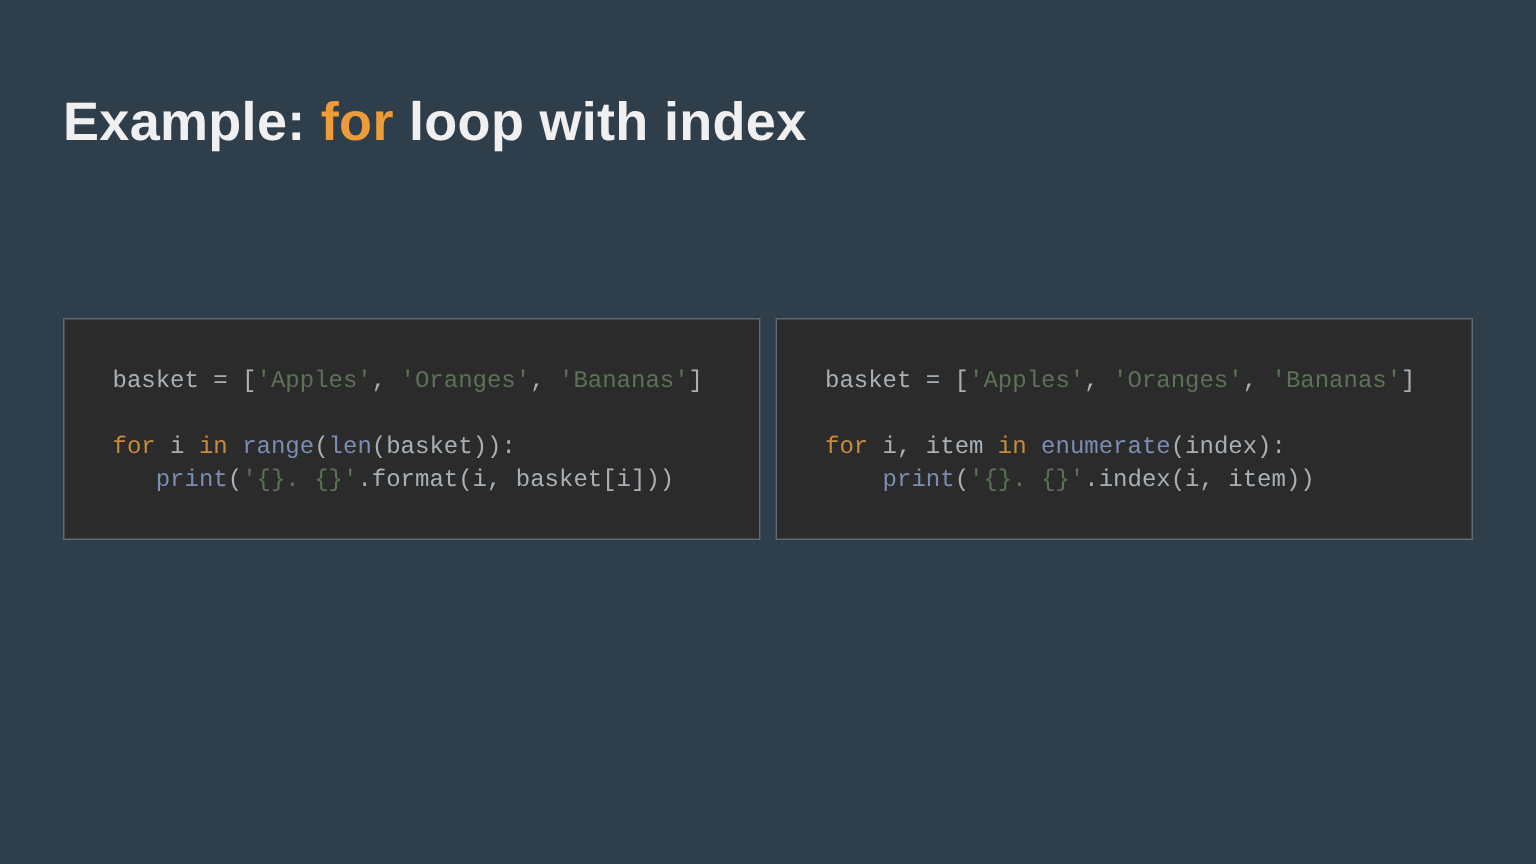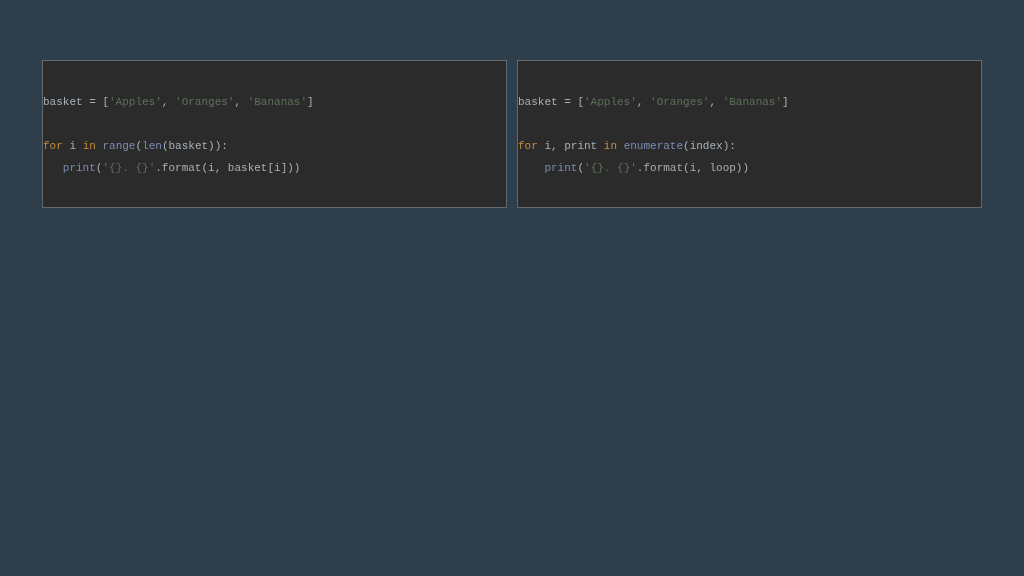--- a/index.html
+++ b/index.html
@@ -28,41 +28,44 @@
       color: #ec9d3a;
     }
     .panels {
       display: flex;
       gap: 10px;
     }
     .code-panel {
       flex: 1;
       background: #2b2b2b;
       border: 1.5px solid #5f6a72;
-      padding: 30px 14px 28px 0;
+      padding: 30px 14px 28px 32px;
       font-family: "Courier New", Courier, monospace;
-      font-size: 11px;
+      font-size: 16px;
       line-height: 22px;
       white-space: pre;
       color: #a8b0b6;
     }
     
     .t-plain   { color: #a8b0b6; }
     .t-string  { color: #5d7158; }
     .t-keyword { color: #c68b3d; }
     .t-builtin { color: #7b8db1; }
   </style>
 </head>
 <body>
 
 <div class="slide">
+  <h1 class="title">
+    <span>Example: </span><span class="kw">for</span><span> loop with index</span>
+  </h1>
 
   <div class="panels">
     <div class="code-panel" id="panel-left"><span class="t-plain">basket = [</span><span class="t-string">'Apples'</span><span class="t-plain">, </span><span class="t-string">'Oranges'</span><span class="t-plain">, </span><span class="t-string">'Bananas'</span><span class="t-plain">]</span>
 
 <span class="t-keyword">for</span><span class="t-plain"> i </span><span class="t-keyword">in</span><span class="t-plain"> </span><span class="t-builtin">range</span><span class="t-plain">(</span><span class="t-builtin">len</span><span class="t-plain">(basket)):</span>
 <span class="t-plain">   </span><span class="t-builtin">print</span><span class="t-plain">(</span><span class="t-string">'{}. {}'</span><span class="t-plain">.format(i, basket[i]))</span></div>
     <div class="code-panel" id="panel-right"><span class="t-plain">basket = [</span><span class="t-string">'Apples'</span><span class="t-plain">, </span><span class="t-string">'Oranges'</span><span class="t-plain">, </span><span class="t-string">'Bananas'</span><span class="t-plain">]</span>
 
-<span class="t-keyword">for</span><span class="t-plain"> i, print </span><span class="t-keyword">in</span><span class="t-plain"> </span><span class="t-builtin">enumerate</span><span class="t-plain">(index):</span>
-<span class="t-plain">    </span><span class="t-builtin">print</span><span class="t-plain">(</span><span class="t-string">'{}. {}'</span><span class="t-plain">.format(i, loop))</span></div>
+<span class="t-keyword">for</span><span class="t-plain"> i, item </span><span class="t-keyword">in</span><span class="t-plain"> </span><span class="t-builtin">enumerate</span><span class="t-plain">(index):</span>
+<span class="t-plain">    </span><span class="t-builtin">print</span><span class="t-plain">(</span><span class="t-string">'{}. {}'</span><span class="t-plain">.index(i, item))</span></div>
   </div>
 </div>
 
 </body></html>

